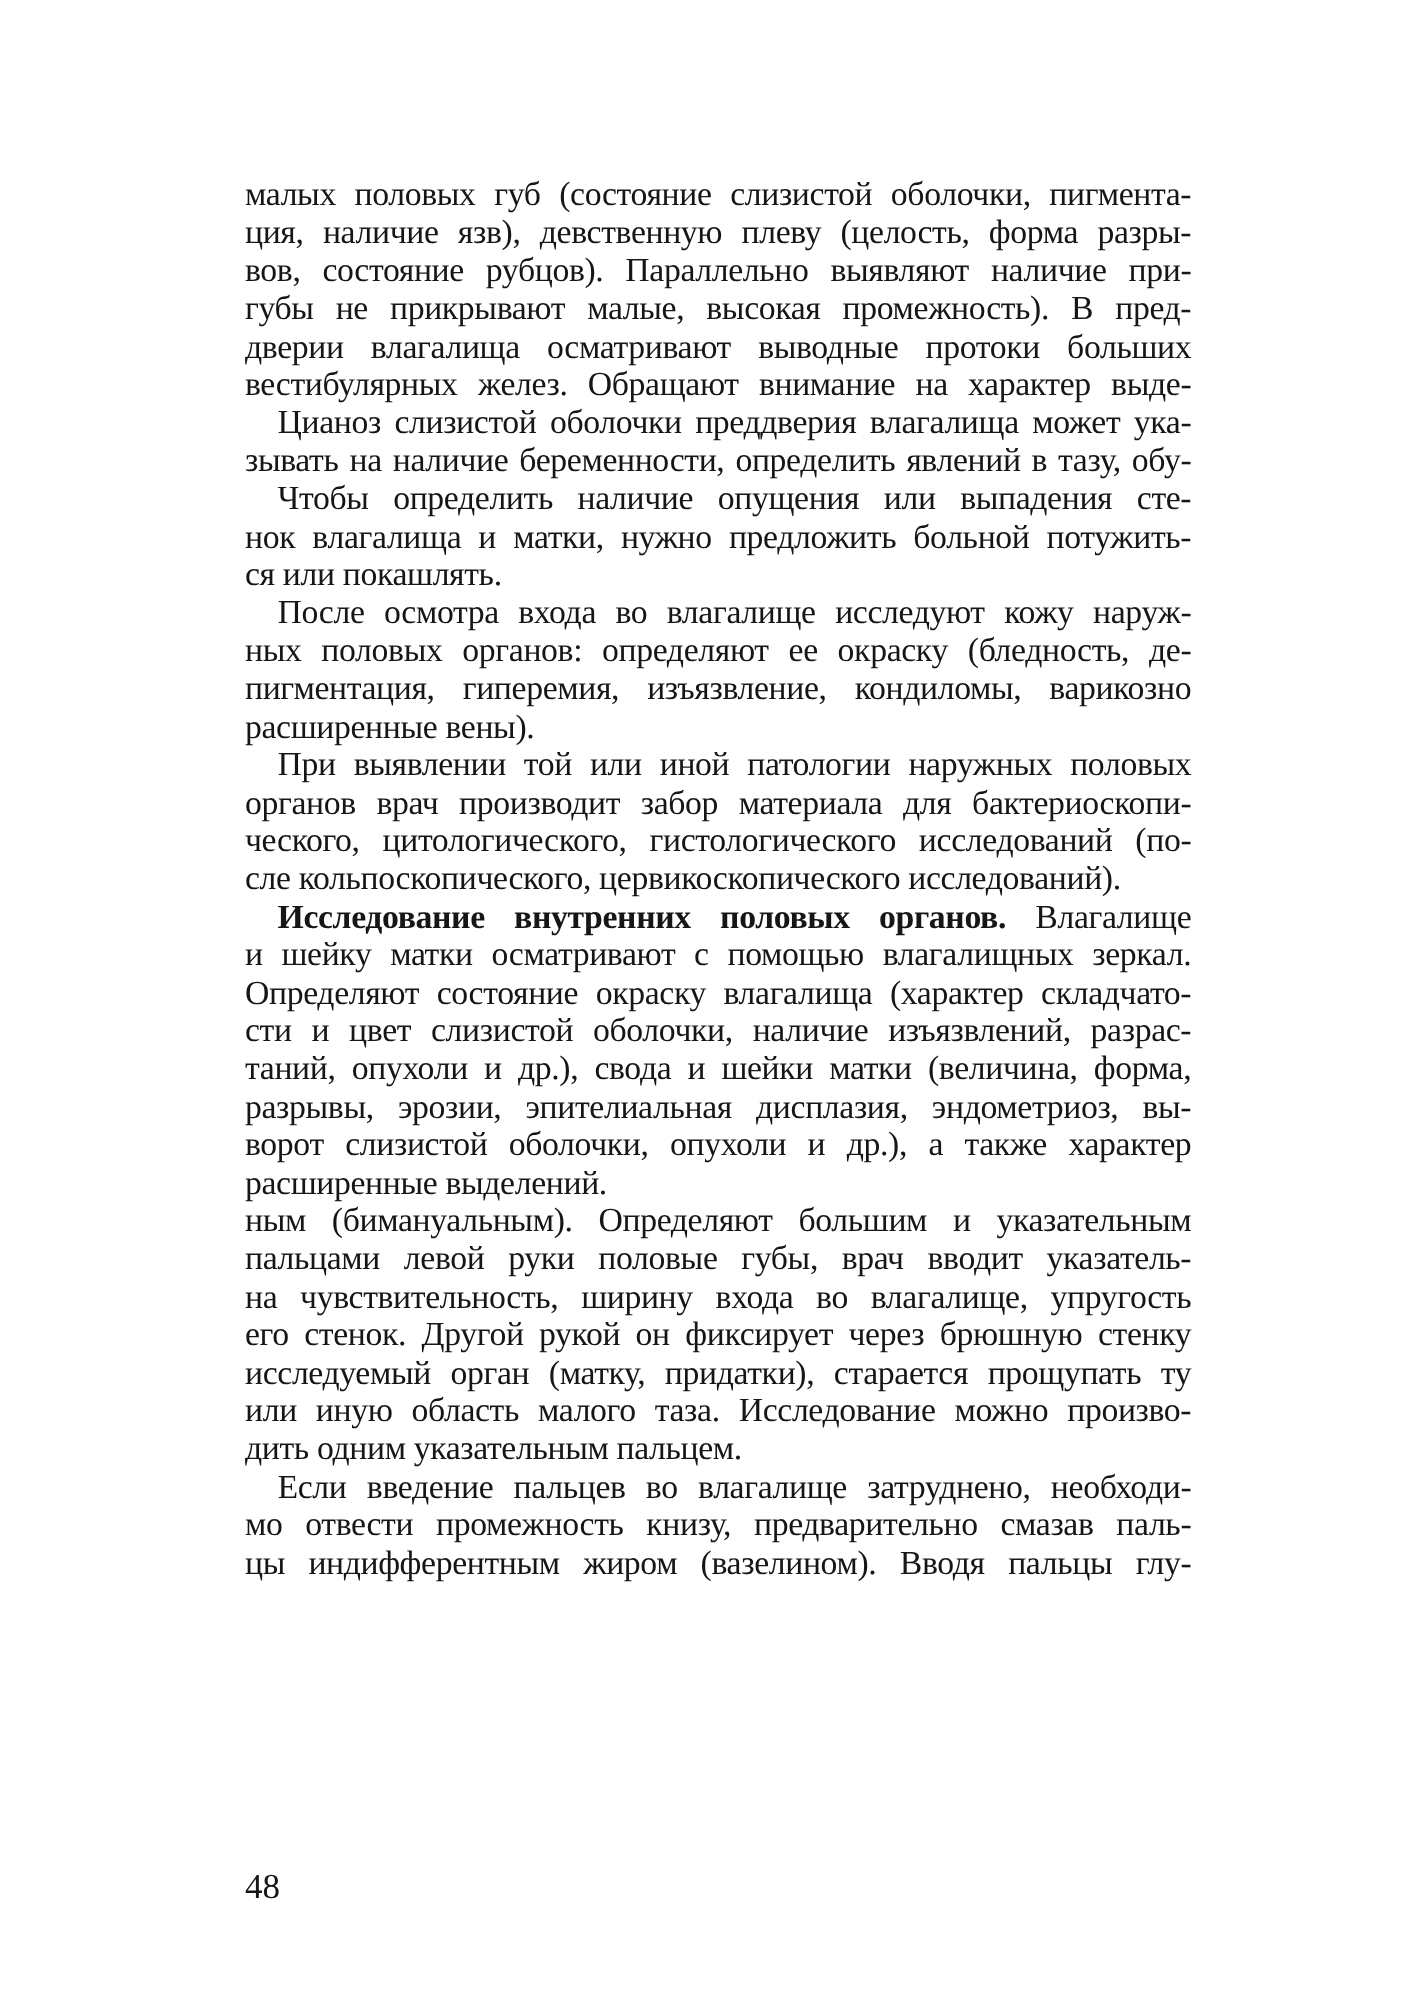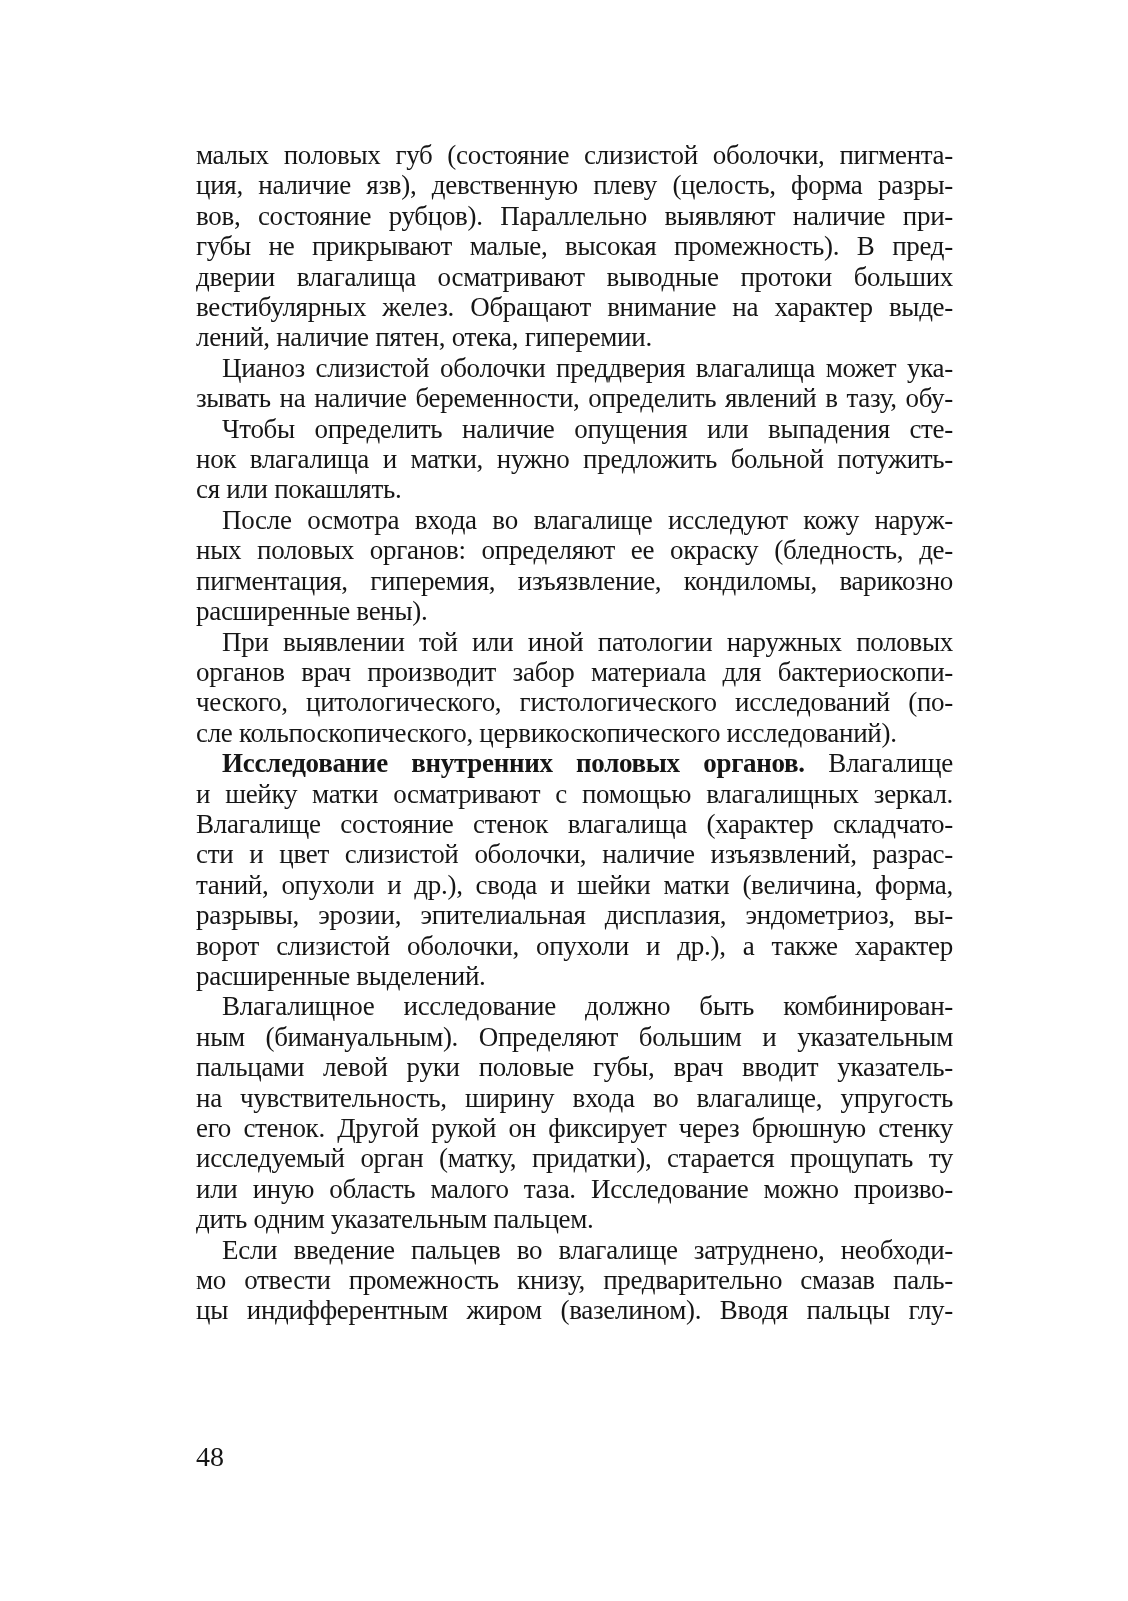--- a/index.html
+++ b/index.html
@@ -35,39 +35,38 @@
   .line.last {
     text-align-last: left;
   }
   .line.first {
     text-indent: 26px;
   }
   .bold { font-weight: bold; }
   .page-number {
     position: absolute;
     left: 196px;
-    top: 1441px;
+    top: 1494px;
     font-size: 28px;
     line-height: 32px;
     color: #161616;
   }
 </style>
 </head>
 <body>
 
 <div class="page">
   <main class="text-block">
       <div class="paragraph">
         <div class="line"><span class="">малых половых губ (состояние слизистой оболочки, пигмента-</span></div>
         <div class="line"><span class="">ция, наличие язв), девственную плеву (целость, форма разры-</span></div>
         <div class="line"><span class="">вов, состояние рубцов). Параллельно выявляют наличие при-</span></div>
         <div class="line"><span class="">губы не прикрывают малые, высокая промежность). В пред-</span></div>
         <div class="line"><span class="">дверии влагалища осматривают выводные протоки больших</span></div>
         <div class="line"><span class="">вестибулярных желез. Обращают внимание на характер выде-</span></div>
-        <div class="line last"><span class="">лений, наличие пятен, отека, гиперемии.</span></div>
       </div>
       <div class="paragraph">
         <div class="line first"><span class="">Цианоз слизистой оболочки преддверия влагалища может ука-</span></div>
         <div class="line"><span class="">зывать на наличие беременности, определить явлений в тазу, обу-</span></div>
       </div>
       <div class="paragraph">
         <div class="line first"><span class="">Чтобы определить наличие опущения или выпадения сте-</span></div>
         <div class="line"><span class="">нок влагалища и матки, нужно предложить больной потужить-</span></div>
         <div class="line last"><span class="">ся или покашлять.</span></div>
       </div>
@@ -79,29 +78,28 @@
       </div>
       <div class="paragraph">
         <div class="line first"><span class="">При выявлении той или иной патологии наружных половых</span></div>
         <div class="line"><span class="">органов врач производит забор материала для бактериоскопи-</span></div>
         <div class="line"><span class="">ческого, цитологического, гистологического исследований (по-</span></div>
         <div class="line last"><span class="">сле кольпоскопического, цервикоскопического исследований).</span></div>
       </div>
       <div class="paragraph">
         <div class="line first"><span class="bold">Исследование внутренних половых органов.</span><span class=""> Влагалище</span></div>
         <div class="line"><span class="">и шейку матки осматривают с помощью влагалищных зеркал.</span></div>
-        <div class="line"><span class="">Влагалище состояние стенок влагалища (характер складчато-</span></div>
+        <div class="line"><span class="">Определяют состояние окраску влагалища (характер складчато-</span></div>
         <div class="line"><span class="">сти и цвет слизистой оболочки, наличие изъязвлений, разрас-</span></div>
         <div class="line"><span class="">таний, опухоли и др.), свода и шейки матки (величина, форма,</span></div>
         <div class="line"><span class="">разрывы, эрозии, эпителиальная дисплазия, эндометриоз, вы-</span></div>
         <div class="line"><span class="">ворот слизистой оболочки, опухоли и др.), а также характер</span></div>
         <div class="line last"><span class="">расширенные выделений.</span></div>
       </div>
       <div class="paragraph">
-        <div class="line first"><span class="">Влагалищное исследование должно быть комбинирован-</span></div>
         <div class="line"><span class="">ным (бимануальным). Определяют большим и указательным</span></div>
         <div class="line"><span class="">пальцами левой руки половые губы, врач вводит указатель-</span></div>
         <div class="line"><span class="">на чувствительность, ширину входа во влагалище, упругость</span></div>
         <div class="line"><span class="">его стенок. Другой рукой он фиксирует через брюшную стенку</span></div>
         <div class="line"><span class="">исследуемый орган (матку, придатки), старается прощупать ту</span></div>
         <div class="line"><span class="">или иную область малого таза. Исследование можно произво-</span></div>
         <div class="line last"><span class="">дить одним указательным пальцем.</span></div>
       </div>
       <div class="paragraph">
         <div class="line first"><span class="">Если введение пальцев во влагалище затруднено, необходи-</span></div>

